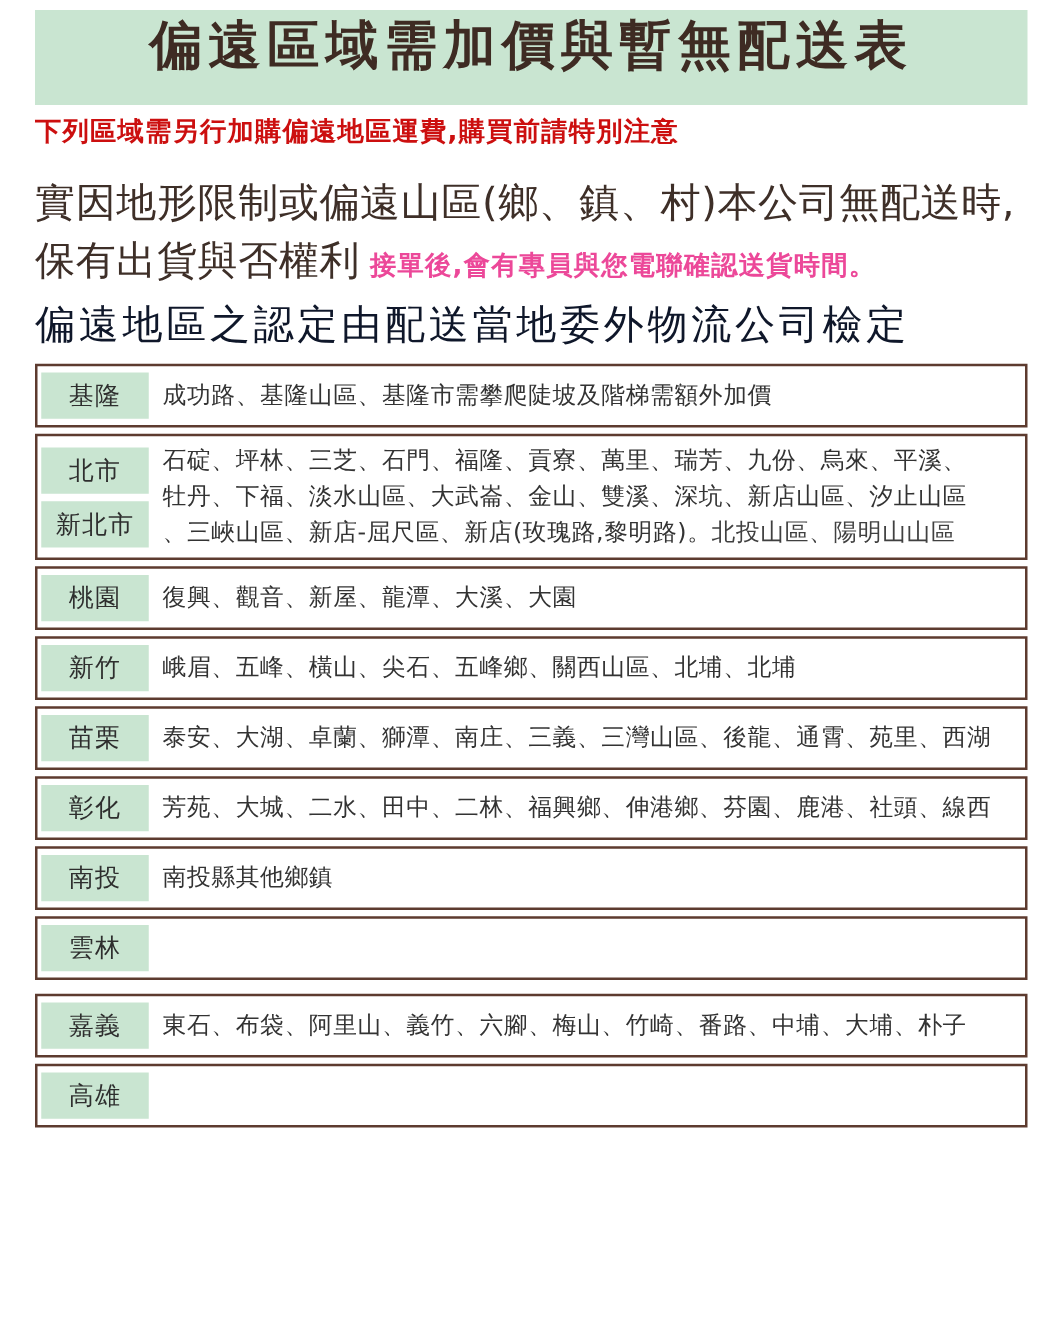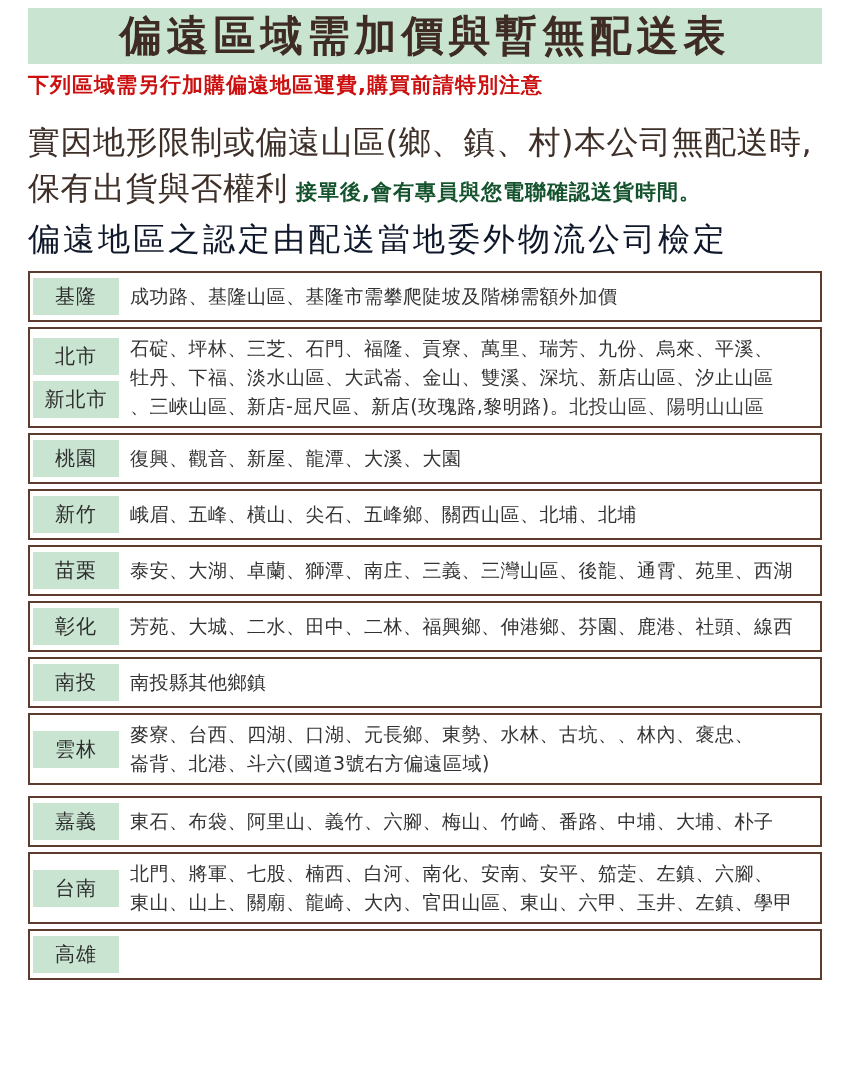--- a/index.html
+++ b/index.html
@@ -5,33 +5,33 @@
   html,body{margin:0;padding:0;}
   body{
     width:850px;height:1070px;overflow:hidden;background:#ffffff;
     font-family:"DejaVu Sans","Liberation Sans",sans-serif;
     -webkit-font-smoothing:antialiased;
   }
   .page{padding:8px 28px 0 28px;box-sizing:border-box;width:850px;}
 
   .banner{background:#c9e5d1;}
   .title-banner{
-    height:56px;display:flex;align-items:flex-start;justify-content:center;
+    height:76px;display:flex;align-items:flex-start;justify-content:center;
   }
   .title-banner span{
     font-size:42px;font-weight:bold;color:#3e2b23;letter-spacing:5px;
   }
 
   .red-warning{
     color:#cc0f0f;font-weight:bold;font-size:21px;margin:7px 0 20px 0;letter-spacing:1px;
   }
 
   .statement{color:#3e2f28;font-size:32px;line-height:46px;letter-spacing:0.5px;}
   .statement .red-note{
-    color:#14532d;font-weight:bold;font-size:21px;margin-left:8px;letter-spacing:1px;
+    color:#ec4899;font-weight:bold;font-size:21px;margin-left:8px;letter-spacing:1px;
   }
 
   .blue-line{
     color:#0f172a;font-size:32px;letter-spacing:3px;margin:3px 0 9px 0;
   }
 
   .region-table{display:block;}
   .row{
     display:flex;align-items:center;gap:16px;
     border:2px solid #5d3b2f;margin-bottom:5px;padding:5px 8px;
@@ -126,40 +126,27 @@
           <div class="label-cell">南投</div>
         </div>
         <div class="content">
           <div><span>南投縣其他鄉鎮</span></div>
         </div>
       </div>
       <div class="row">
         <div class="labels">
           <div class="label-cell">雲林</div>
         </div>
-        <div class="content">
-          <div><span>麥寮、台西、四湖、口湖、元長鄉、東勢、水林、古坑、、林內、褒忠、</span></div>
-          <div><span>崙背、北港、斗六(國道3號右方偏遠區域)</span></div>
-        </div>
       </div>
       <div class="row">
         <div class="labels">
           <div class="label-cell">嘉義</div>
         </div>
         <div class="content">
           <div><span>東石、布袋、阿里山、義竹、六腳、梅山、竹崎、番路、中埔、大埔、朴子</span></div>
-        </div>
-      </div>
-      <div class="row">
-        <div class="labels">
-          <div class="label-cell">台南</div>
-        </div>
-        <div class="content">
-          <div><span>北門、將軍、七股、楠西、白河、南化、安南、安平、笳萣、左鎮、六腳、</span></div>
-          <div><span>東山、山上、關廟、龍崎、大內、官田山區、東山、六甲、玉井、左鎮、學甲</span></div>
         </div>
       </div>
       <div class="row">
         <div class="labels">
           <div class="label-cell">高雄</div>
         </div>
         <div class="content">
         </div>
       </div>
     </div>

